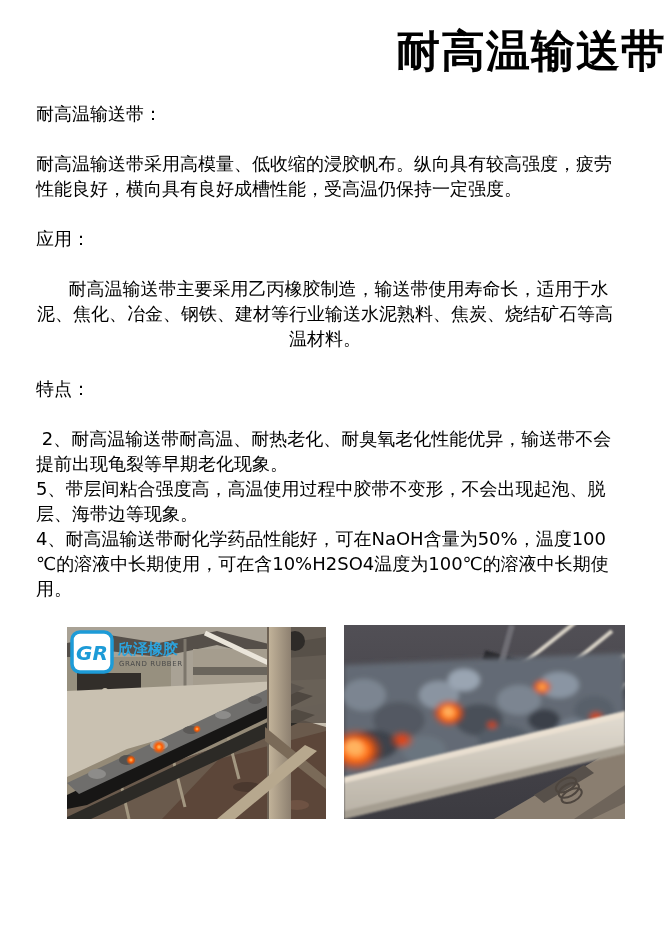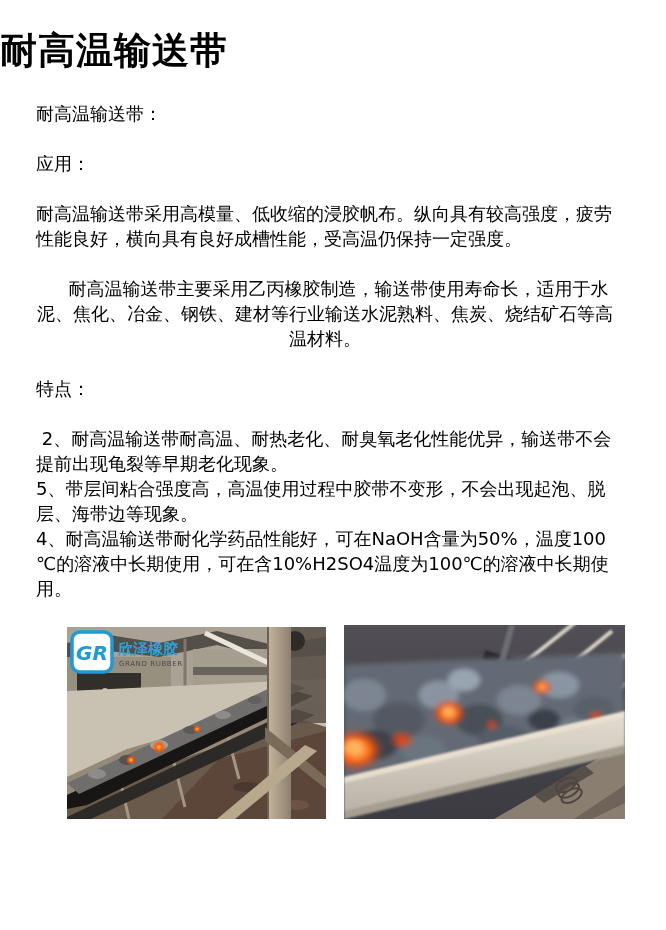--- a/index.html
+++ b/index.html
@@ -3,22 +3,22 @@
 <meta charset="utf-8">
 <style>
   html,body{margin:0;padding:0;}
   body{
     width:666px;height:930px;background:#ffffff;overflow:hidden;
     font-family:"DejaVu Sans","Liberation Sans",sans-serif;
     color:#000;
   }
   .page-title{
     margin:0;padding-top:20px;
-    font-size:37px;line-height:62px;font-weight:bold;
-    text-align:left;color:#000;letter-spacing:1px;
+    font-size:44px;line-height:62px;font-weight:bold;
+    text-align:right;color:#000;letter-spacing:1px;
   }
   .content{
     margin-left:36px;width:578px;margin-top:19px;
     font-size:18px;line-height:25px;color:#000;
     word-break:break-all;line-break:anywhere;overflow-wrap:anywhere;
   }
   .content p{margin:25px 0;white-space:pre-wrap;}
   .content p:first-child{margin-top:0;}
   .content .indented{text-indent:27px;text-align:center;}
   .feature-list{margin:25px 0 0 0;}
@@ -29,22 +29,22 @@
   }
   .photo{display:block;flex:0 0 auto;}
 </style>
 </head>
 <body>
 
 <h1 class="page-title">耐高温输送带</h1>
 
 <div class="content">
   <p>耐高温输送带：</p>
+  <p>耐高温输送带采用高模量、低收缩的浸胶帆布。纵向具有较高强度，疲劳性能良好，横向具有良好成槽性能，受高温仍保持一定强度。</p>
   <p>应用：</p>
-  <p>耐高温输送带采用高模量、低收缩的浸胶帆布。纵向具有较高强度，疲劳性能良好，横向具有良好成槽性能，受高温仍保持一定强度。</p>
   <p class="indented">耐高温输送带主要采用乙丙橡胶制造，输送带使用寿命长，适用于水泥、焦化、冶金、钢铁、建材等行业输送水泥熟料、焦炭、烧结矿石等高温材料。</p>
   <p>特点：</p>
   <div class="feature-list">
     <div> 2、耐高温输送带耐高温、耐热老化、耐臭氧老化性能优异，输送带不会提前出现龟裂等早期老化现象。</div>
     <div>5、带层间粘合强度高，高温使用过程中胶带不变形，不会出现起泡、脱层、海带边等现象。</div>
     <div>4、耐高温输送带耐化学药品性能好，可在NaOH含量为50%，温度100℃的溶液中长期使用，可在含10%H2SO4温度为100℃的溶液中长期使用。</div>
   </div>
 </div>
 
 <div class="photos-row">

